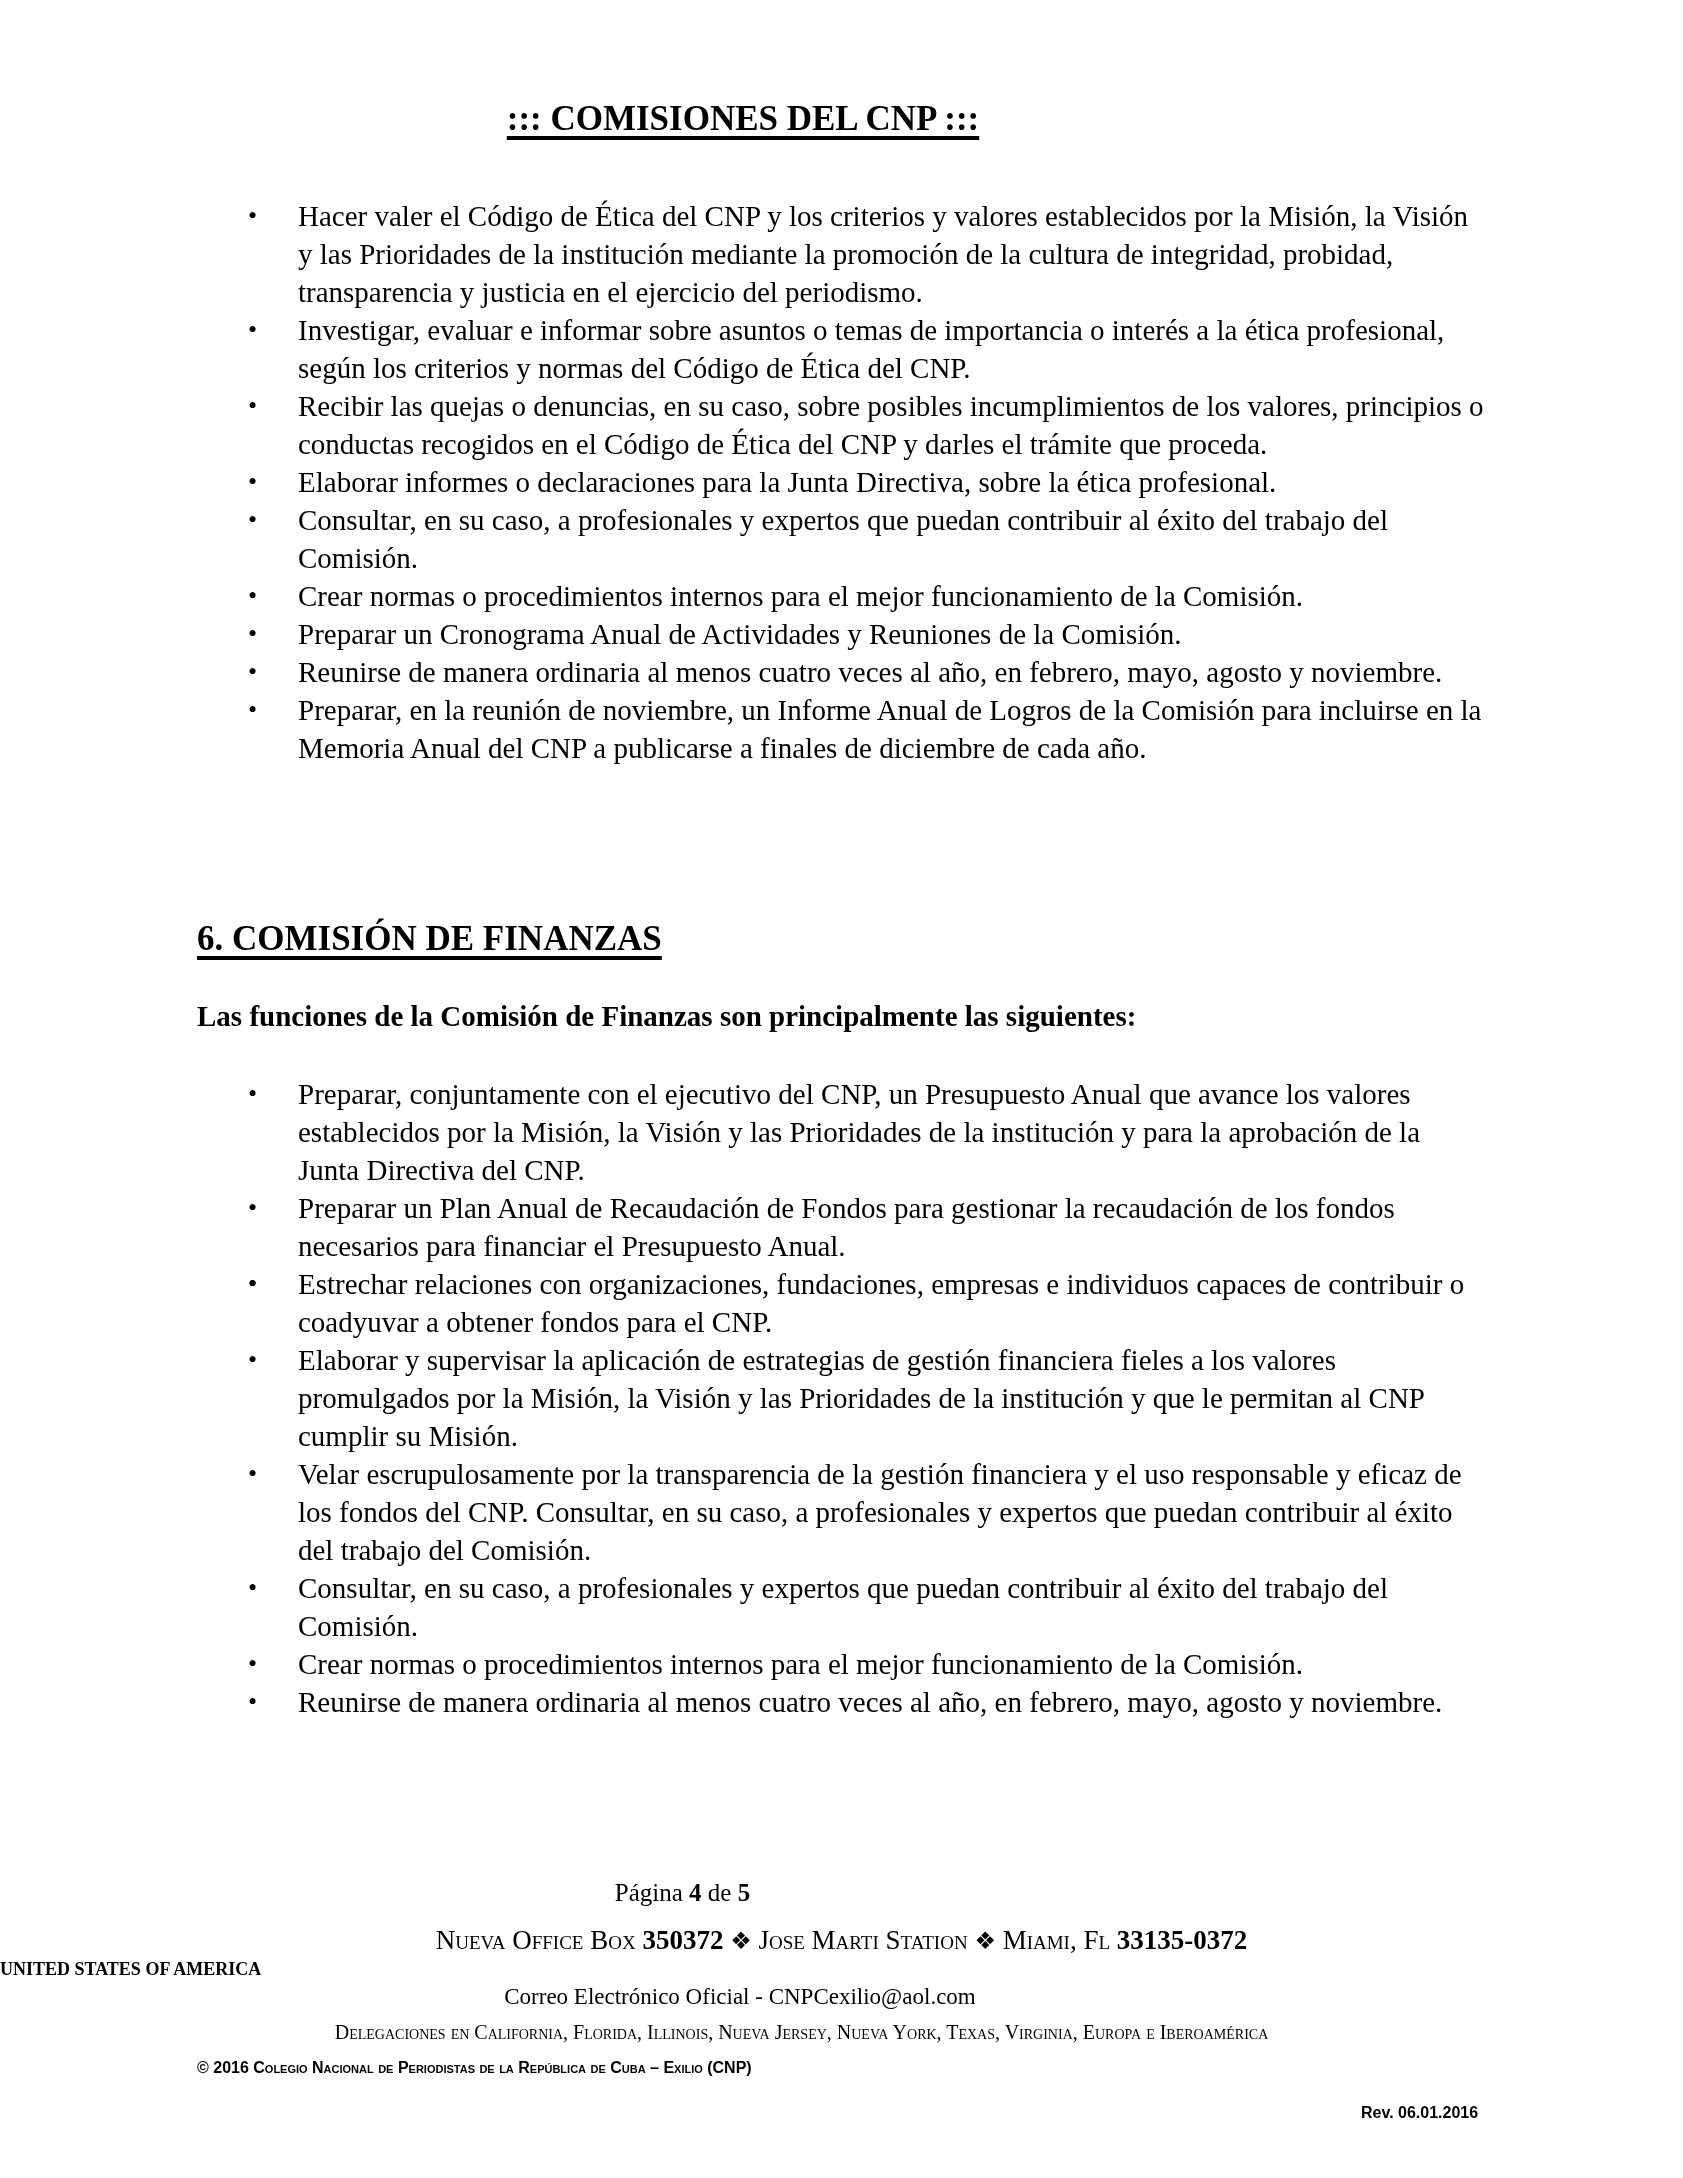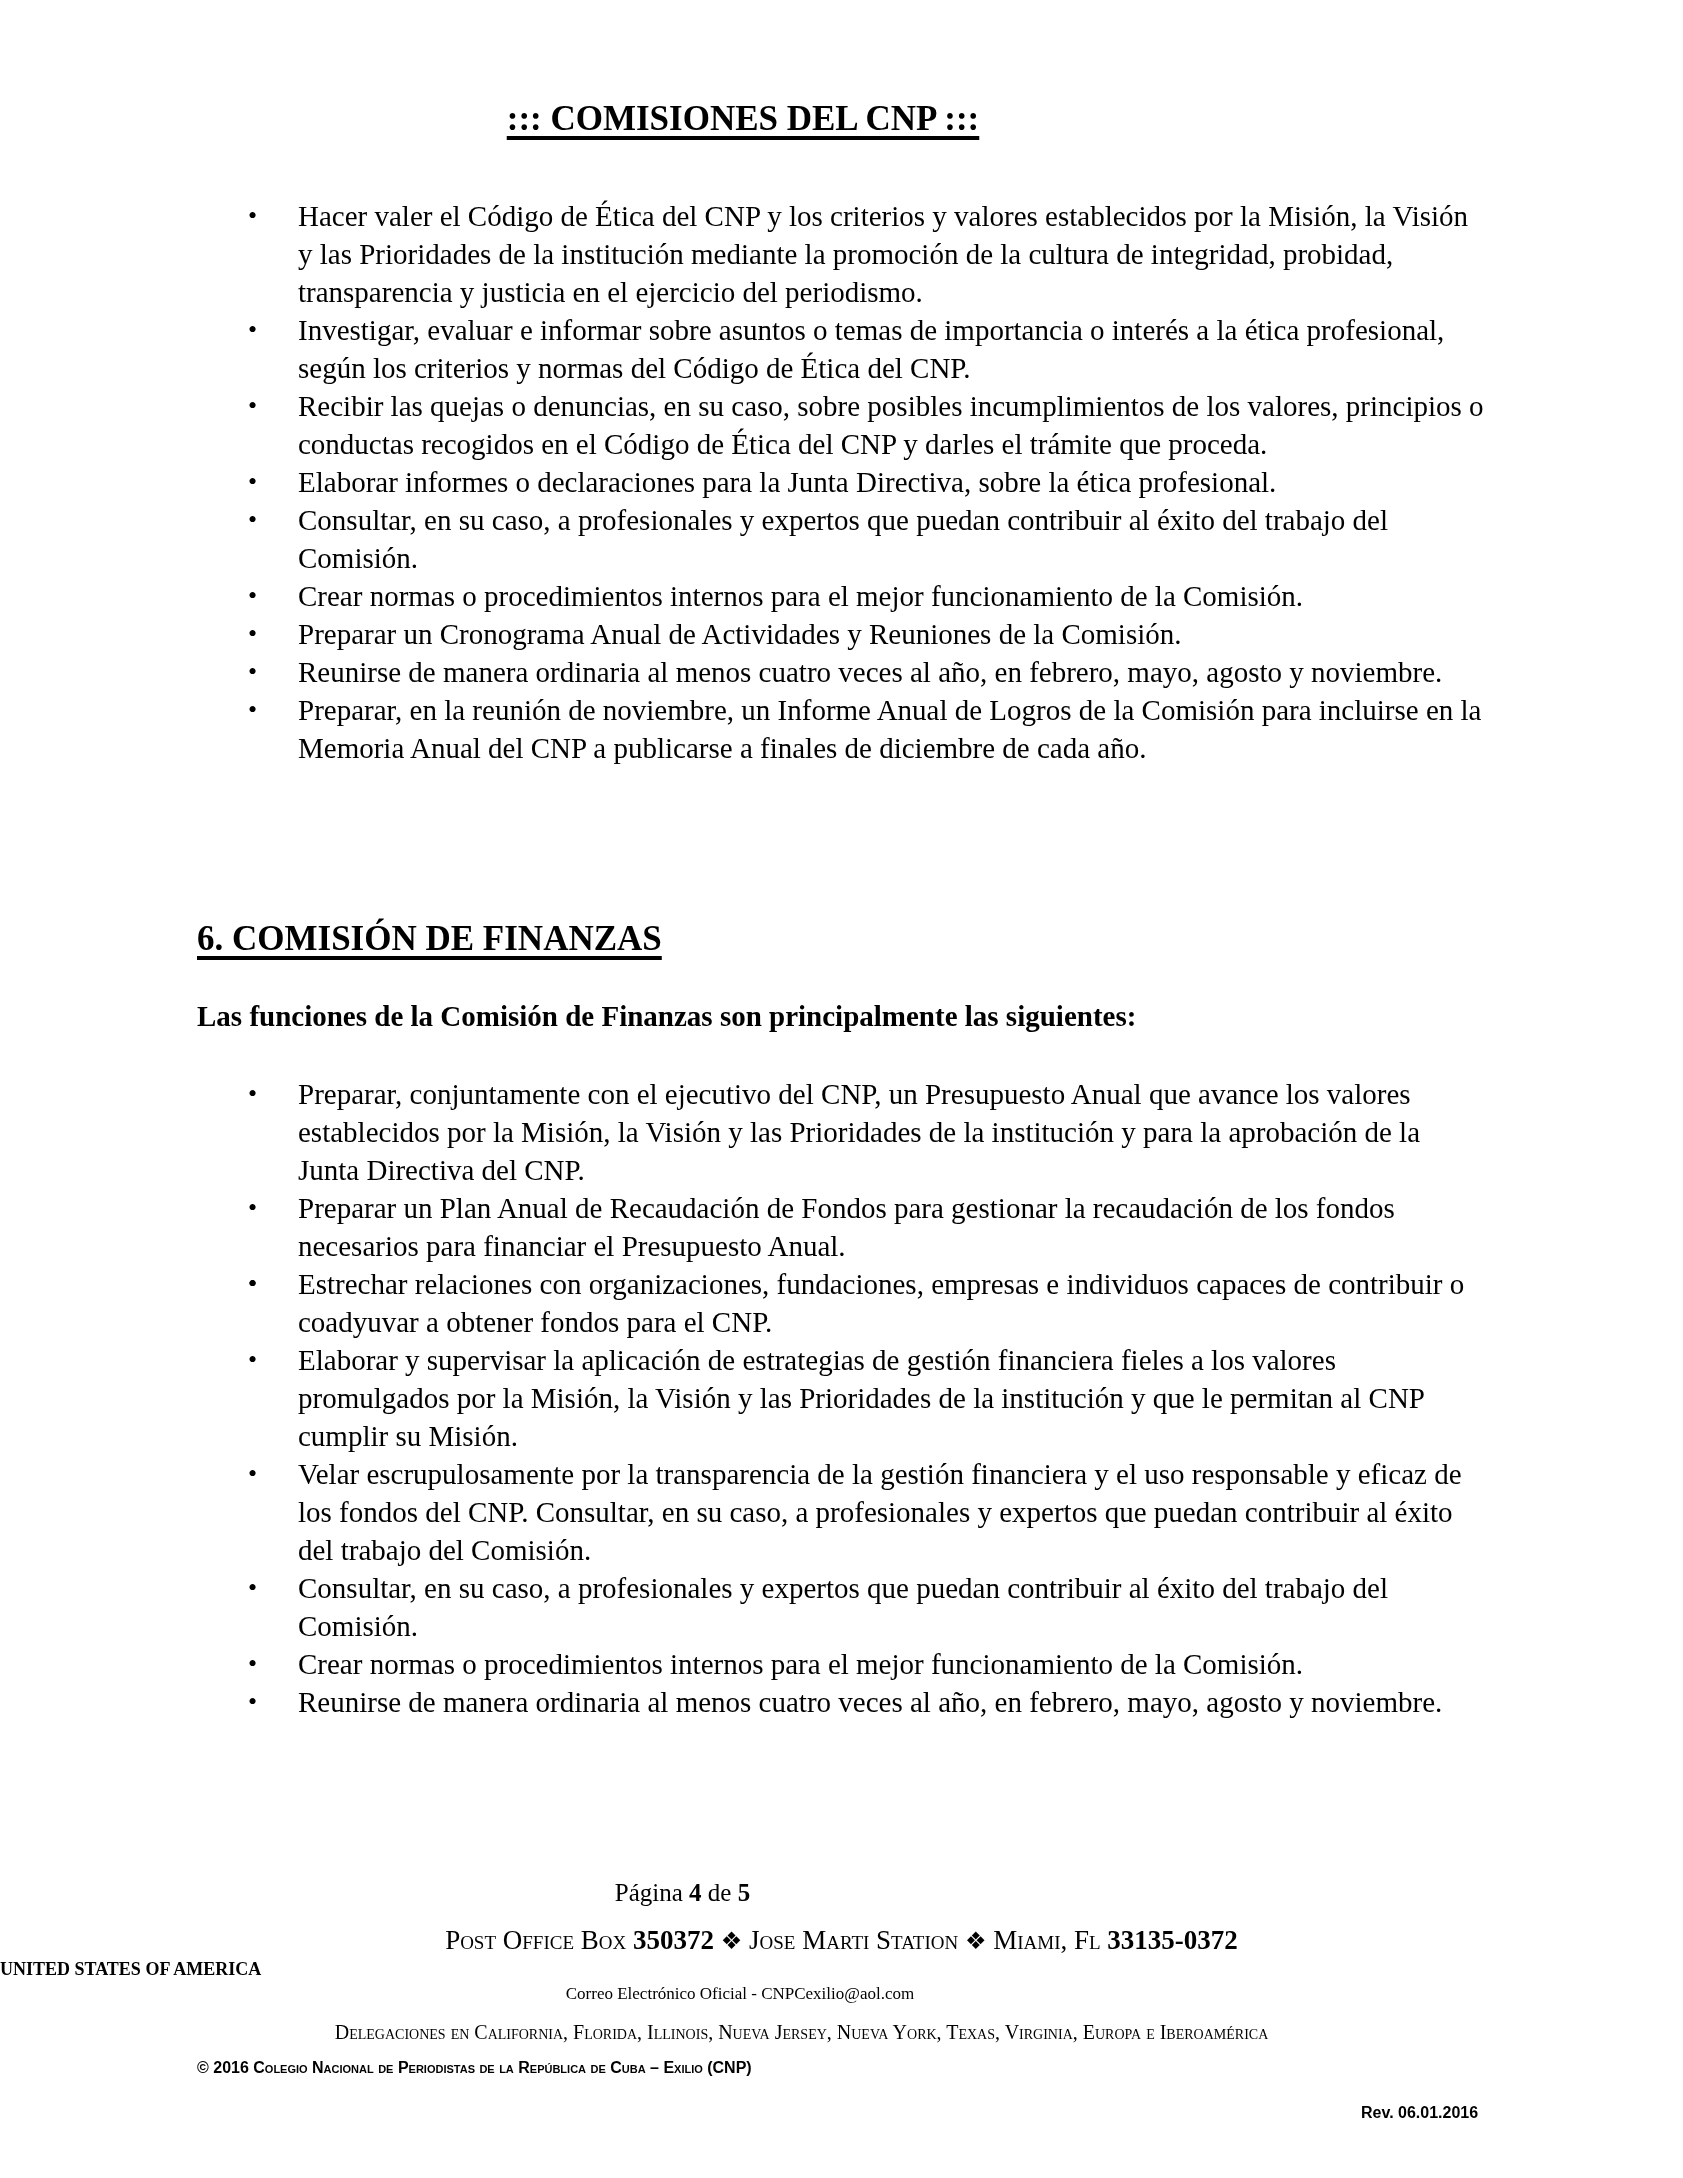--- a/index.html
+++ b/index.html
@@ -13,21 +13,21 @@
   .section-heading { position: absolute; top: 919px; left: 197px; font-size: 35px; font-weight: bold; }
   .section-heading span { text-decoration: underline; text-decoration-thickness: 4px; text-underline-offset: 6px; }
   .section-intro { position: absolute; top: 1000px; left: 197px; font-size: 29px; font-weight: bold; }
   #list2 { top: 1075px; }
   .footer-page { position: absolute; top: 1879px; left: 0; width: 1365px; text-align: center; font-size: 25px; }
   .footer-page b { font-weight: bold; }
   .footer-address { position: absolute; top: 1925px; left: 0; width: 1683px; text-align: center; font-size: 27px; font-variant: small-caps; }
   .footer-address .num { font-weight: bold; }
   .footer-address .sep { font-size: 24px; }
   .footer-country { position: absolute; top: 1959px; left: 0; width: 1420px; text-align: left; font-size: 18px; font-weight: bold; }
-  .footer-email { position: absolute; top: 1984px; left: 0; width: 1480px; text-align: center; font-size: 17px; }
+  .footer-email { position: absolute; top: 1984px; left: 0; width: 1480px; text-align: center; font-size: 23px; }
   .footer-delegations { position: absolute; top: 2021px; left: 0; width: 1603px; text-align: center; font-size: 20px; font-variant: small-caps; }
   .footer-copyright { position: absolute; top: 2059px; left: 197px; font-family: "Liberation Sans", sans-serif; font-size: 16px; font-weight: bold; font-variant: small-caps; }
   .footer-rev { position: absolute; top: 2059px; left: 1361px; font-family: "Liberation Sans", sans-serif; font-size: 16px; font-weight: bold; margin-top: 45px; }
 </style>
 </head>
 <body>
 
 <div class="page-title"><span>::: COMISIONES DEL CNP :::</span></div>
 
 <ul class="bullets" id="list1">
@@ -59,21 +59,21 @@
 </ul>
 
 <div class="footer-page">
   <span>Página</span>
   <b>4</b>
   <span>de</span>
   <b>5</b>
 </div>
 
 <div class="footer-address">
-  <span>Post Office Box</span>
+  <span>Nueva Office Box</span>
   <span class="num">350372</span>
   <span class="sep">❖</span>
   <span>Jose Marti Station</span>
   <span class="sep">❖</span>
   <span>Miami, Fl</span>
   <span class="num">33135-0372</span>
 </div>
 
 <div class="footer-country">UNITED STATES OF AMERICA</div>
 

